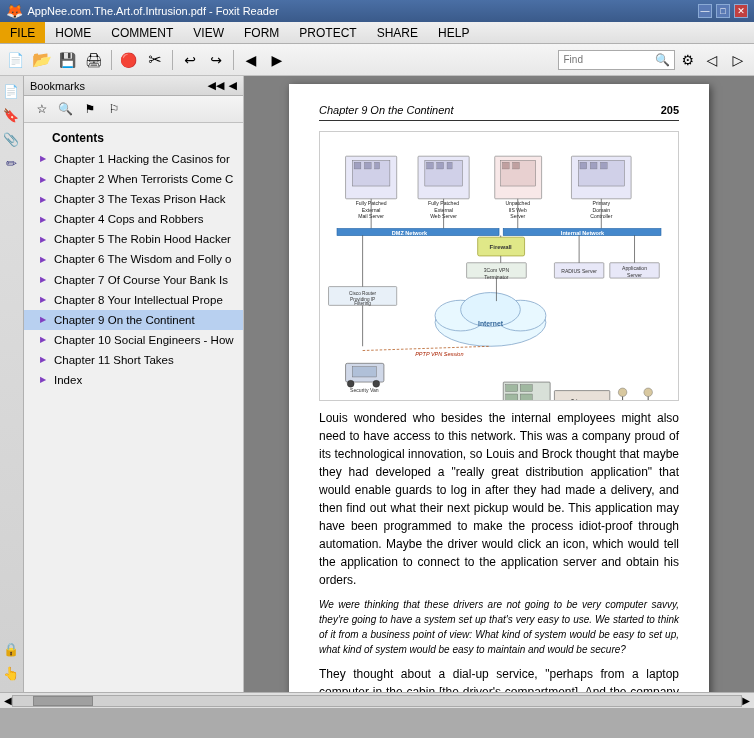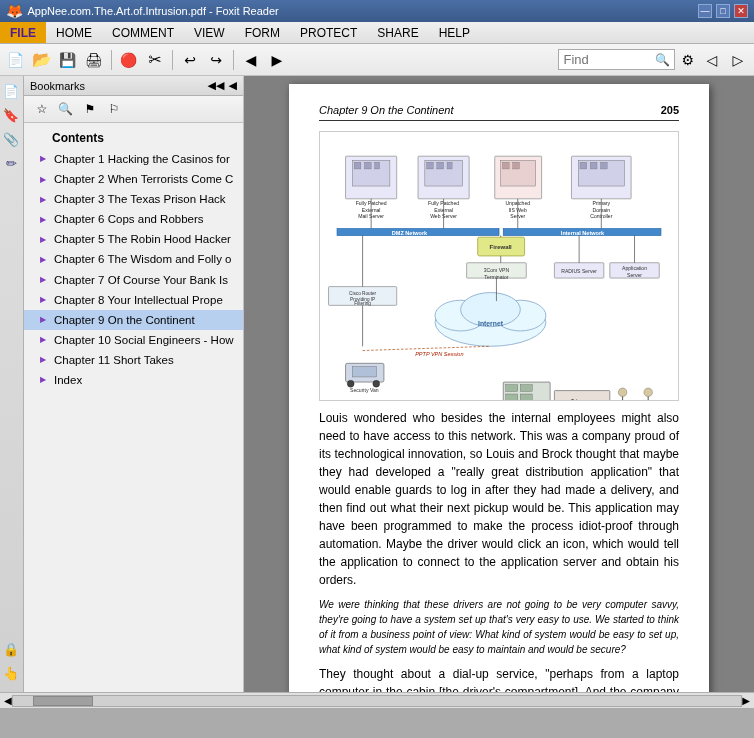--- a/index.html
+++ b/index.html
@@ -32,42 +32,42 @@
       border-bottom: 1px solid #b0b0b0;
     }
     #menubar .menu-item {
       padding: 3px 10px;
       font-size: 12px;
       cursor: pointer;
       height: 100%;
       display: flex;
       align-items: center;
     }
-    #menubar .menu-item.active { background: #e8a000; color: #4c1d95; font-weight: bold; }
+    #menubar .menu-item.active { background: #e8a000; color: #000000; font-weight: normal; }
 
     
     #toolbar {
       background: linear-gradient(to bottom, #f5f5f5, #e8e8e8);
       height: 32px;
       display: flex;
       align-items: center;
       border-bottom: 1px solid #c0c0c0;
       padding: 0 4px;
       gap: 2px;
     }
     .toolbar-btn {
       width: 24px; height: 24px; background: transparent; border: 1px solid transparent;
       display: flex; align-items: center; justify-content: center; cursor: pointer; font-size: 14px;
     }
     .toolbar-sep { width: 1px; height: 20px; background: #b0b0b0; margin: 0 3px; }
     #search-box {
       display: flex; align-items: center; background: white; border: 1px solid #aaa;
       padding: 2px 4px; margin-left: 4px;
     }
-    #search-box input { border: none; outline: none; font-size: 13px; width: 92px; }
+    #search-box input { border: none; outline: none; font-size: 10px; width: 92px; }
     #search-box .search-btn { background: transparent; border: none; cursor: pointer; font-size: 12px; }
     .toolbar-gear { font-size: 14px; cursor: pointer; padding: 2px 4px; }
 
     
     #main {
       display: flex;
       height: calc(738px - 22px - 22px - 32px - 26px - 20px);
     }
 
     
@@ -321,21 +321,21 @@
         <div class="bm-item">
     <span class="bm-icon">
       <span class="bm-arrow">▶</span>
     </span>
     <span>Chapter 3 The Texas Prison Hack</span>
   </div>
         <div class="bm-item">
     <span class="bm-icon">
       <span class="bm-arrow">▶</span>
     </span>
-    <span>Chapter 6 Cops and Robbers</span>
+    <span>Chapter 4 Cops and Robbers</span>
   </div>
         <div class="bm-item">
     <span class="bm-icon">
       <span class="bm-arrow">▶</span>
     </span>
     <span>Chapter 5 The Robin Hood Hacker</span>
   </div>
         <div class="bm-item">
     <span class="bm-icon">
       <span class="bm-arrow">▶</span>

